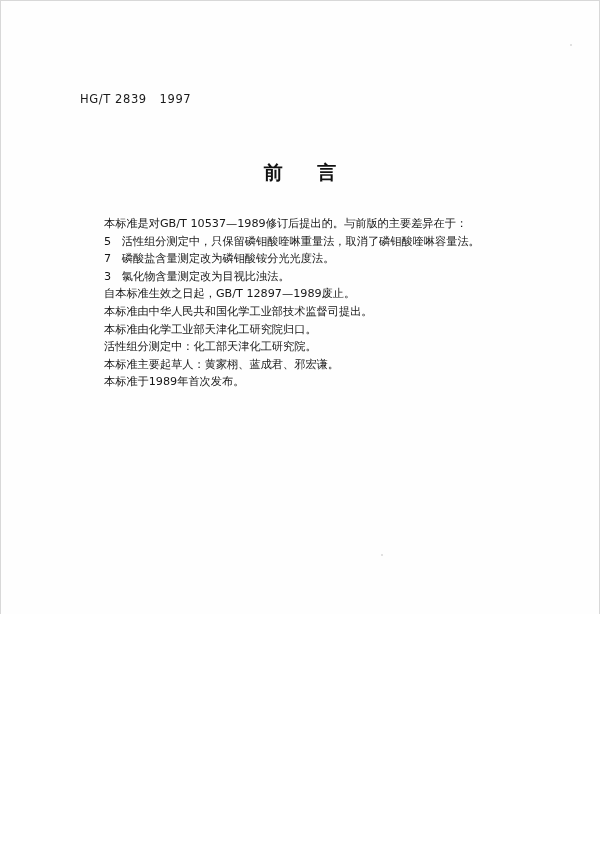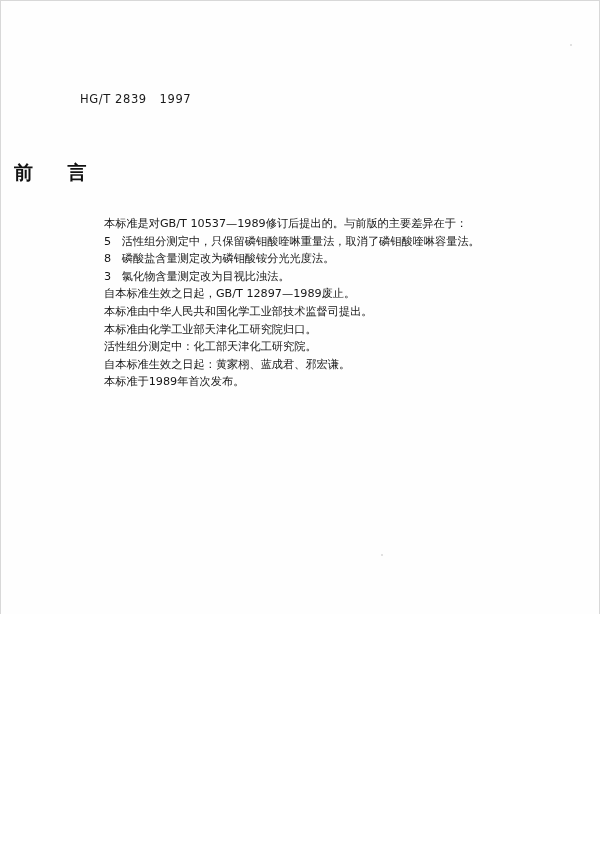--- a/index.html
+++ b/index.html
@@ -47,21 +47,21 @@
     color: #1a1a1a;
     white-space: pre;
     font-family: "DejaVu Sans", "Liberation Sans", sans-serif;
   }
 
   .doc-title {
     position: absolute;
     left: 0;
     top: 160px;
     width: 600px;
-    text-align: left;
+    text-align: center;
     font-size: 19px;
     font-weight: bold;
     letter-spacing: 14px;
     text-indent: 14px;
     color: #111111;
     font-family: "DejaVu Sans", "Liberation Sans", sans-serif;
   }
 
   .body-block {
     position: absolute;
@@ -101,25 +101,25 @@
   <div class="speck s3"></div>
   <div class="speck s4"></div>
 
   <div class="header-code">HG/T 2839   1997</div>
 
   <div class="doc-title">前  言</div>
 
   <div class="body-block">
     <div class="body-line">本标准是对GB/T 10537—1989修订后提出的。与前版的主要差异在于：</div>
     <div class="body-line indent-num">5   活性组分测定中，只保留磷钼酸喹啉重量法，取消了磷钼酸喹啉容量法。</div>
-    <div class="body-line indent-num">8   磷酸盐含量测定改为磷钼酸铵分光光度法。</div>
+    <div class="body-line indent-num">7   磷酸盐含量测定改为磷钼酸铵分光光度法。</div>
     <div class="body-line indent-num">3   氯化物含量测定改为目视比浊法。</div>
     <div class="body-line">自本标准生效之日起，GB/T 12897—1989废止。</div>
     <div class="body-line">本标准由中华人民共和国化学工业部技术监督司提出。</div>
     <div class="body-line">本标准由化学工业部天津化工研究院归口。</div>
     <div class="body-line">活性组分测定中：化工部天津化工研究院。</div>
-    <div class="body-line">自本标准生效之日起：黄家栩、蓝成君、邪宏谦。</div>
+    <div class="body-line">本标准主要起草人：黄家栩、蓝成君、邪宏谦。</div>
     <div class="body-line">本标准于1989年首次发布。</div>
   </div>
 
   <div class="page-number">162</div>
 
 </div>
 
 </body></html>

